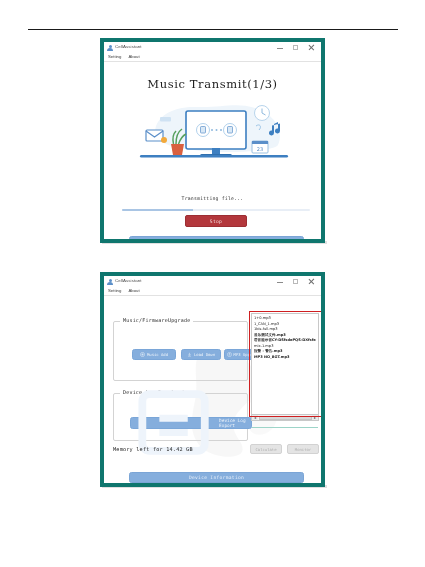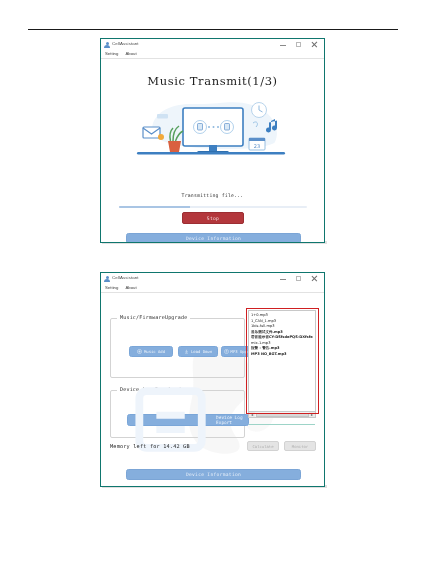--- a/index.html
+++ b/index.html
@@ -19,21 +19,21 @@
     position: absolute;
     left: 28px; top: 29px;
     width: 370px; height: 0;
     border-top: 1.4px solid #1a1a1a;
   }
 
   
   .app-window {
     position: absolute;
     background: #ffffff;
-    border: 1px solid #0f766e;
+    border: 4px solid #0f766e;
     box-sizing: border-box;
     overflow: hidden;
   }
   .win-shadow {
     position: absolute;
     background: rgba(0,0,0,0.12);
   }
   .titlebar {
     position: relative;
     height: 11px;

